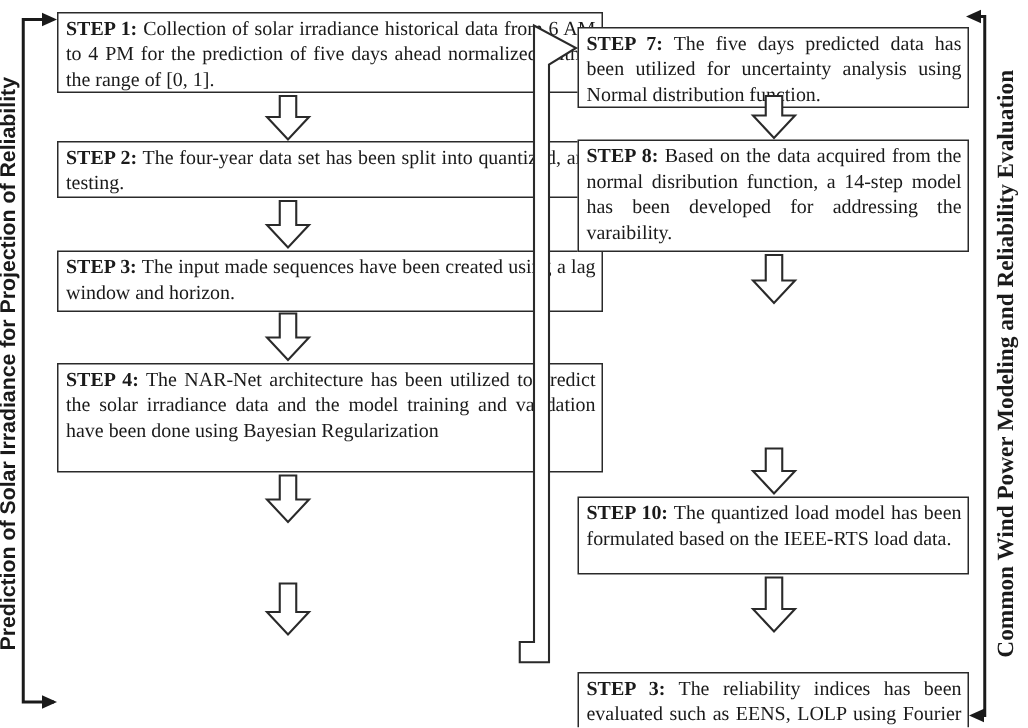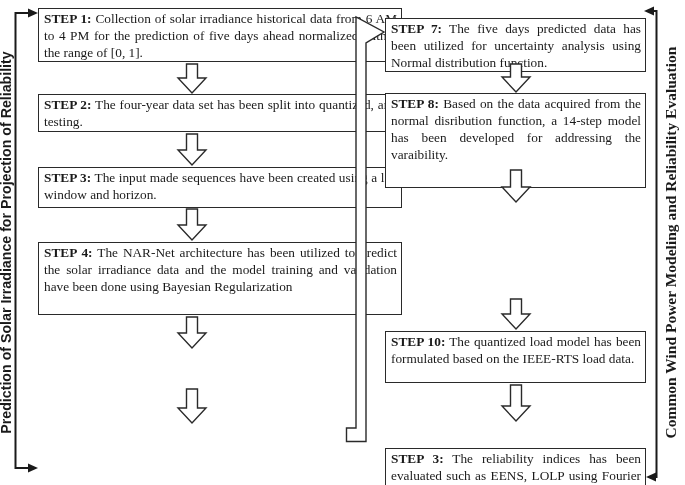--- a/index.html
+++ b/index.html
@@ -28,21 +28,21 @@
 
   <div class="vlabel vlabel-left">Prediction of Solar Irradiance for Projection of Reliability</div>
   <div class="vlabel vlabel-right">Common Wind Power Modeling and Reliability Evaluation</div>
 
   <div class="box lcol" style="top:8px;height:54px"><span class="t">STEP 1:</span> <span>Collection of solar irradiance historical data from 6 AM to 4 PM for the prediction of five days ahead normalized within the range of [0, 1].</span></div>
   <div class="box lcol" style="top:94px;height:38px"><span class="t">STEP 2:</span> <span>The four-year data set has been split  into quantized, and testing.</span></div>
   <div class="box lcol" style="top:167px;height:41px"><span class="t">STEP 3:</span> <span>The input made sequences have been created using a lag window and horizon.</span></div>
   <div class="box lcol" style="top:242px;height:73px"><span class="t">STEP 4:</span> <span>The NAR-Net architecture has been utilized to predict the solar irradiance data and the model training and validation have been done using Bayesian Regularization</span></div>
 
   <div class="box rcol" style="top:18px;height:54px"><span class="t">STEP 7:</span> <span>The five days predicted data has been utilized for uncertainty analysis using Normal distribution function.</span></div>
-  <div class="box rcol" style="top:93px;height:95px"><span class="t">STEP 8:</span> <span>Based on the data acquired from the normal disribution function, a 14-step model has been developed for addressing the varaibility.</span></div>
+  <div class="box rcol" style="top:93px;height:75px"><span class="t">STEP 8:</span> <span>Based on the data acquired from the normal disribution function, a 14-step model has been developed for addressing the varaibility.</span></div>
   <div class="box rcol" style="top:331px;height:52px"><span class="t">STEP 10:</span> <span>The quantized load model has been formulated based on the IEEE-RTS load data.</span></div>
   <div class="box rcol" style="top:448px;height:57px"><span class="t">STEP 3:</span> <span>The reliability indices has been evaluated such as EENS, LOLP using Fourier domain approach.</span></div>
 
   <svg class="overlay" width="685" height="485" viewBox="0 0 685 485">
 
     <path class="hollow" d="M186.5,64 L197.5,64 L197.5,78 L206,78 L192,93 L178,78 L186.5,78 Z"></path>
     <path class="hollow" d="M186.5,134 L197.5,134 L197.5,150 L206,150 L192,165 L178,150 L186.5,150 Z"></path>
     <path class="hollow" d="M186.5,209 L197.5,209 L197.5,225 L206,225 L192,240 L178,225 L186.5,225 Z"></path>
     <path class="hollow" d="M186.5,317 L197.5,317 L197.5,333 L206,333 L192,348 L178,333 L186.5,333 Z"></path>
     <path class="hollow" d="M186.5,389 L197.5,389 L197.5,408 L206,408 L192,423 L178,408 L186.5,408 Z"></path>

